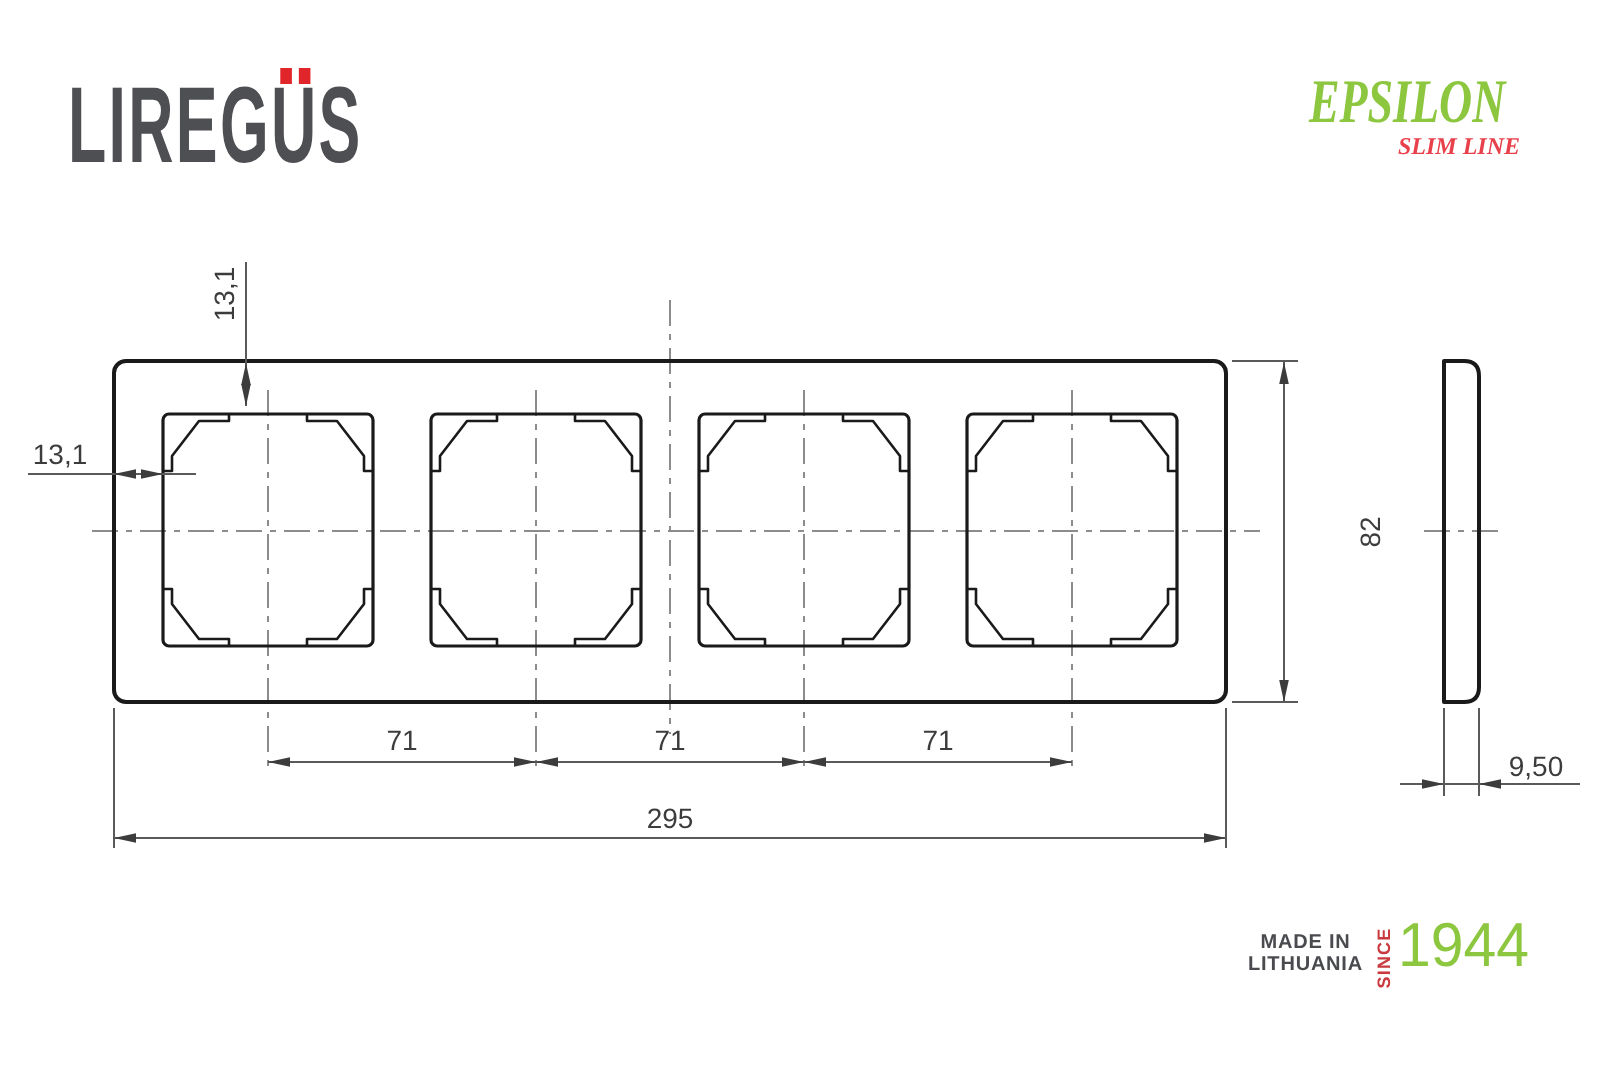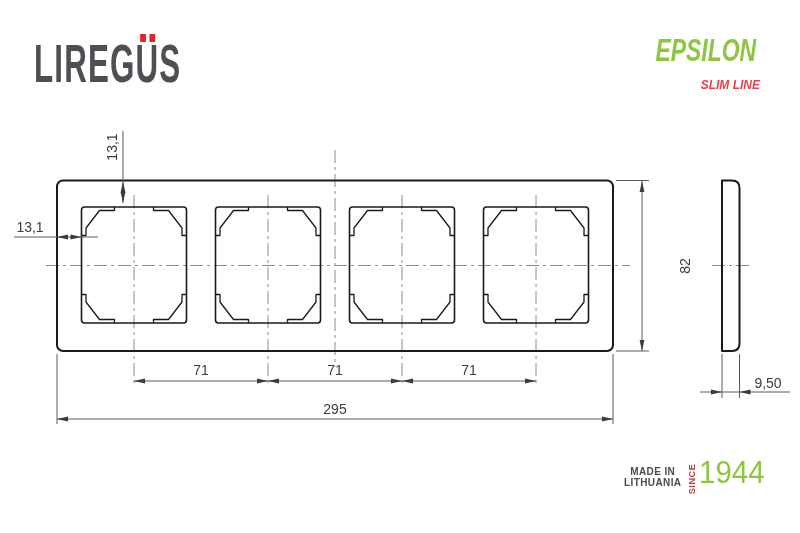--- a/index.html
+++ b/index.html
@@ -9,27 +9,27 @@
   
   .brand{position:absolute;left:34px;top:33px;font-size:54px;font-weight:bold;
          color:#4e4f53;letter-spacing:2px;line-height:60px;white-space:nowrap;
          transform:scaleX(0.58);transform-origin:left top;}
   .brand-u{position:relative;display:inline-block;}
   .brand-dots{position:absolute;left:50%;top:1px;transform:translateX(-50%);
               display:flex;gap:6px;}
   .brand-dots b{width:10px;height:8px;background:#e0262b;display:block;}
 
   
-  .product{position:absolute;right:40px;top:36px;width:140px;text-align:right;}
+  .product{position:absolute;right:40px;top:36px;width:140px;text-align:right;font-family:Liberation Serif, serif;}
   .product .name{display:inline-block;font-style:italic;font-weight:bold;
                  font-size:31px;line-height:30px;color:#8dc63f;
                  transform:scaleX(0.74);transform-origin:right top;
                  margin-right:14px;white-space:nowrap;}
   .product .line{display:block;font-style:italic;font-weight:bold;
-                 font-size:12px;color:#e8414c;margin-top:12px;letter-spacing:0px;}
+                 font-size:12px;color:#e8414c;margin-top:0px;letter-spacing:0px;}
 
   
   svg.drawing{position:absolute;left:0;top:0;}
   .outline{stroke:#1a1a1a;stroke-width:2;fill:none;stroke-linejoin:round;}
   .opening{stroke:#1a1a1a;stroke-width:1.6;fill:none;}
   .claw{stroke:#1a1a1a;stroke-width:1.3;fill:none;stroke-linejoin:round;}
   .cline{stroke:#8c8c8c;stroke-width:1;fill:none;stroke-dasharray:13 4 3 4;}
   .dim{stroke:#5a5a5a;stroke-width:1;fill:none;}
   .arr{fill:#3c3c3c;stroke:none;}
   text.dimtxt{font-family:"Liberation Sans",sans-serif;font-size:14px;

